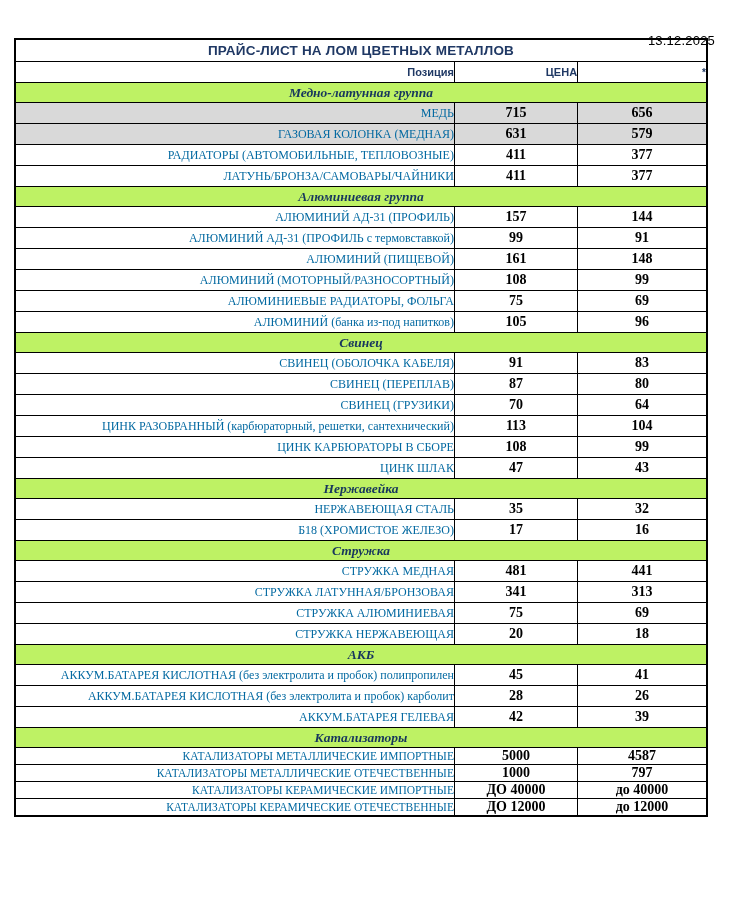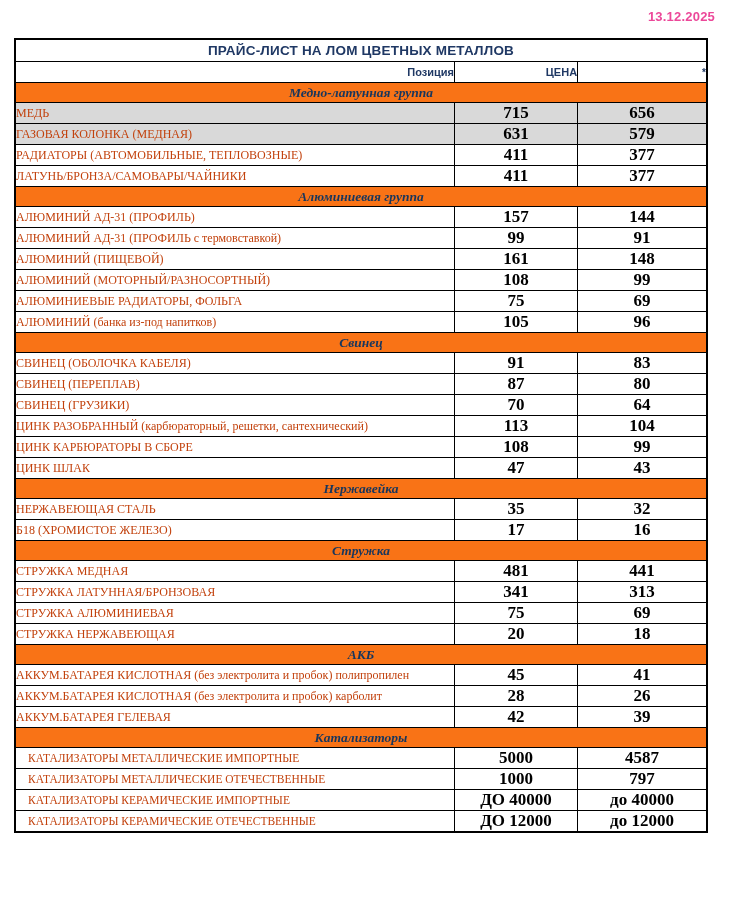--- a/index.html
+++ b/index.html
@@ -4,22 +4,22 @@
 <style>
   html, body { margin:0; padding:0; }
   body {
     width:730px; height:910px;
     background:#ffffff;
     font-family:"Liberation Sans", sans-serif;
     position:relative;
     overflow:hidden;
   }
   .date {
-    position:absolute; top:9px; right:15px;
-    font-weight:bold; font-size:13px; color:#ec4899;
+    position:absolute; top:33px; right:15px;
+    font-weight:normal; font-size:13px; color:#000000;
     letter-spacing:0.2px;
   }
   table.price {
     position:absolute; top:38px; left:14px;
     width:694px;
     border-collapse:collapse;
     border:2px solid #000;
     table-layout:fixed;
   }
   table.price td { border:1px solid #000; padding:0; vertical-align:middle; }
@@ -30,35 +30,35 @@
   }
   .head-cell {
     text-align:right; color:#1f3864;
     font-weight:bold; font-size:11px;
     height:20px;
   }
   .head-star { font-size:10px; }
   .section-cell {
     text-align:center;
     color:#17365d;
-    background:#f97316;
+    background:#bef264;
     font-family:"Liberation Serif", serif;
     font-weight:bold; font-style:italic;
     font-size:13.5px;
     height:19px;
   }
   .label-cell {
     font-family:"Liberation Serif", serif;
-    font-size:12px; color:#c2410c;
+    font-size:12px; color:#0369a1;
     padding-left:4px; height:20px;
-    white-space:nowrap; overflow:hidden;
+    white-space:nowrap; overflow:hidden;text-align:right;
   }
   .num-cell {
     font-family:"Liberation Serif", serif;
-    font-weight:bold; font-size:17px; color:#000;
+    font-weight:bold; font-size:14px; color:#000;
     text-align:center;
     margin-left:24px;
   }
   tr.shaded td { background:#d9d9d9; }
   tr.compact td { height:15px; }
   tr.compact .label-cell { font-size:11.5px;padding-left:12px; }
 </style>
 </head>
 <body>
 

